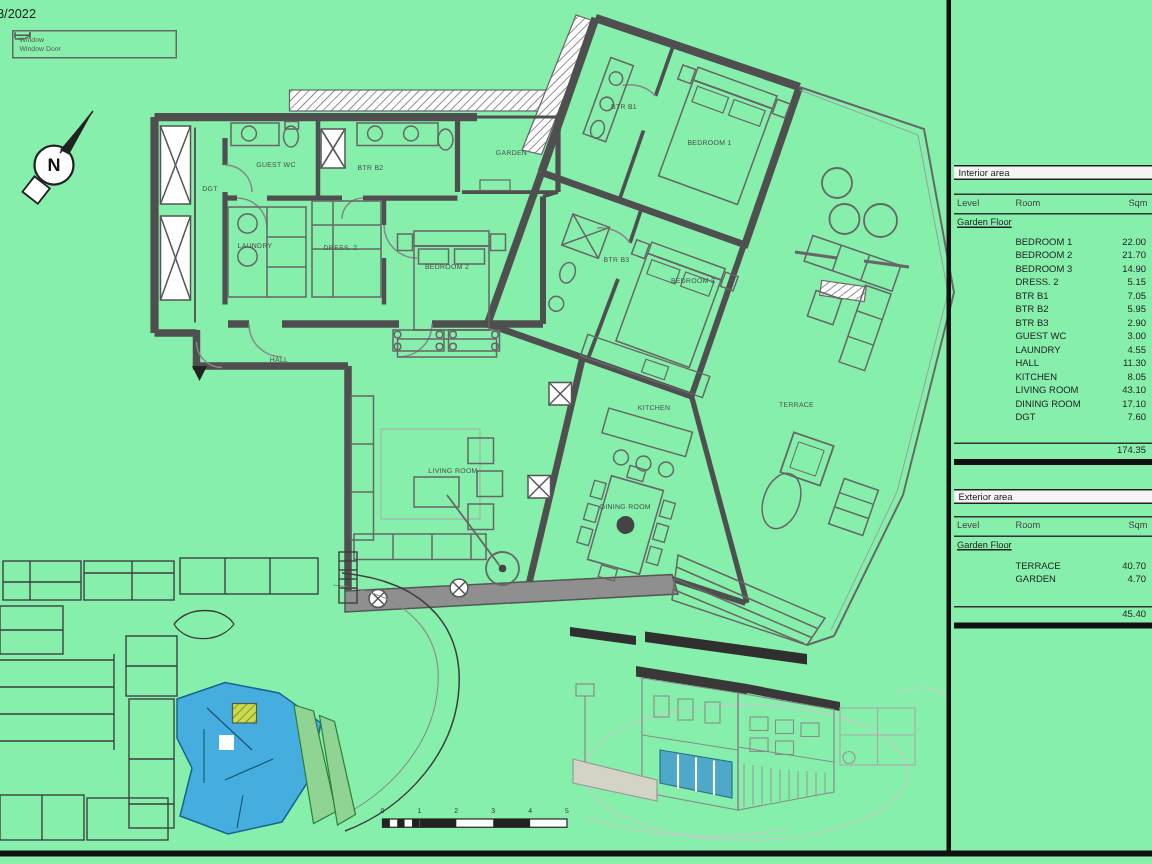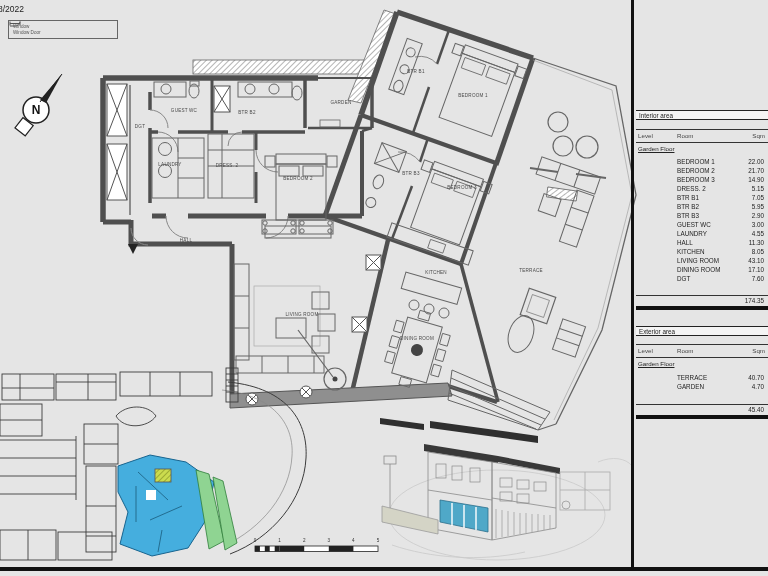--- a/index.html
+++ b/index.html
@@ -1,16 +1,16 @@
 <!DOCTYPE html>
 <html><head>
 <meta charset="utf-8">
 <style>
   html,body{margin:0;padding:0;background:#fff;}
-  .canvas{position:relative;width:768px;height:576px;background:#e5e5e5;overflow:hidden;
+  .canvas{position:relative;width:768px;height:576px;background:#86efac;overflow:hidden;
           font-family:"Liberation Sans",sans-serif;color:#222;}
   .abs{position:absolute;}
   svg{position:absolute;left:0;top:0;}
   .date-label{left:-2px;top:4px;font-size:8.5px;color:#222;}
   .legend-box{left:8px;top:20px;width:104px;height:17px;border:1px solid #666;
               display:flex;flex-direction:column;justify-content:center;padding-left:4px;gap:1px;}
   .legend-row{display:flex;align-items:center;gap:3px;font-size:4.6px;color:#555;line-height:5px;}
   .room-label{position:absolute;transform:translate(-50%,-50%);font-size:4.6px;color:#4a4a4a;
               letter-spacing:.2px;white-space:nowrap;}
   .compass-n{left:36px;top:110px;transform:translate(-50%,-52%);font-size:12px;font-weight:bold;color:#111;}

